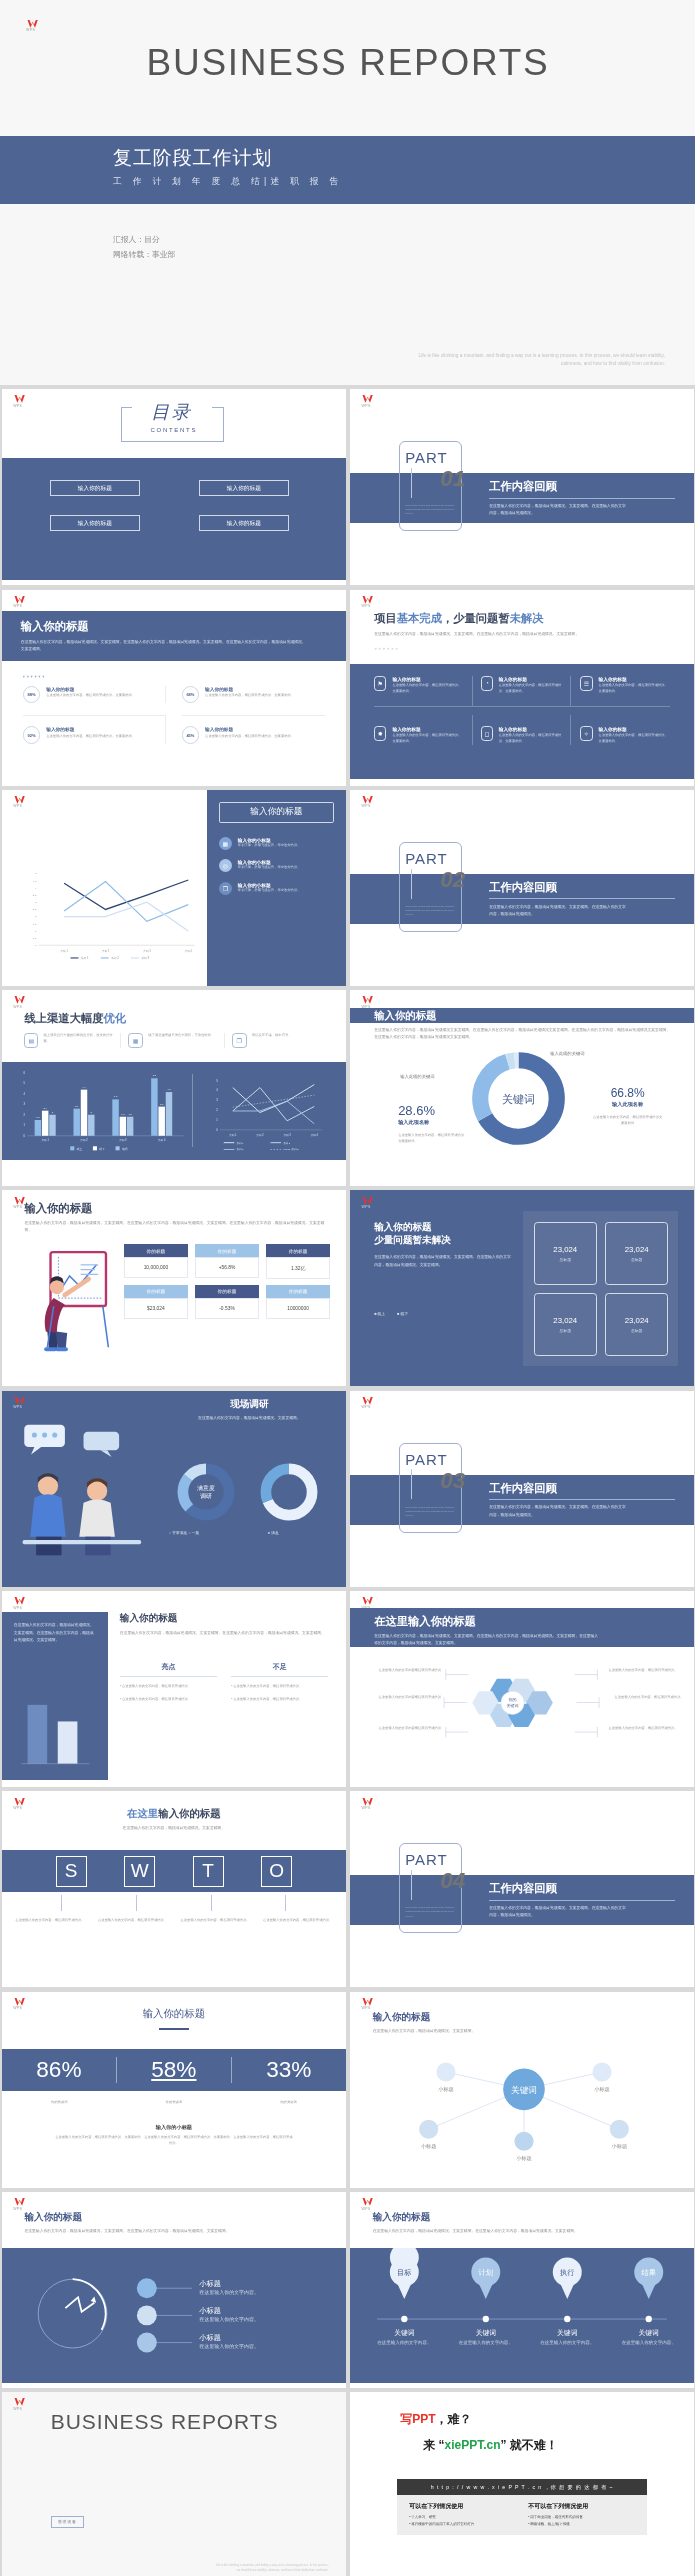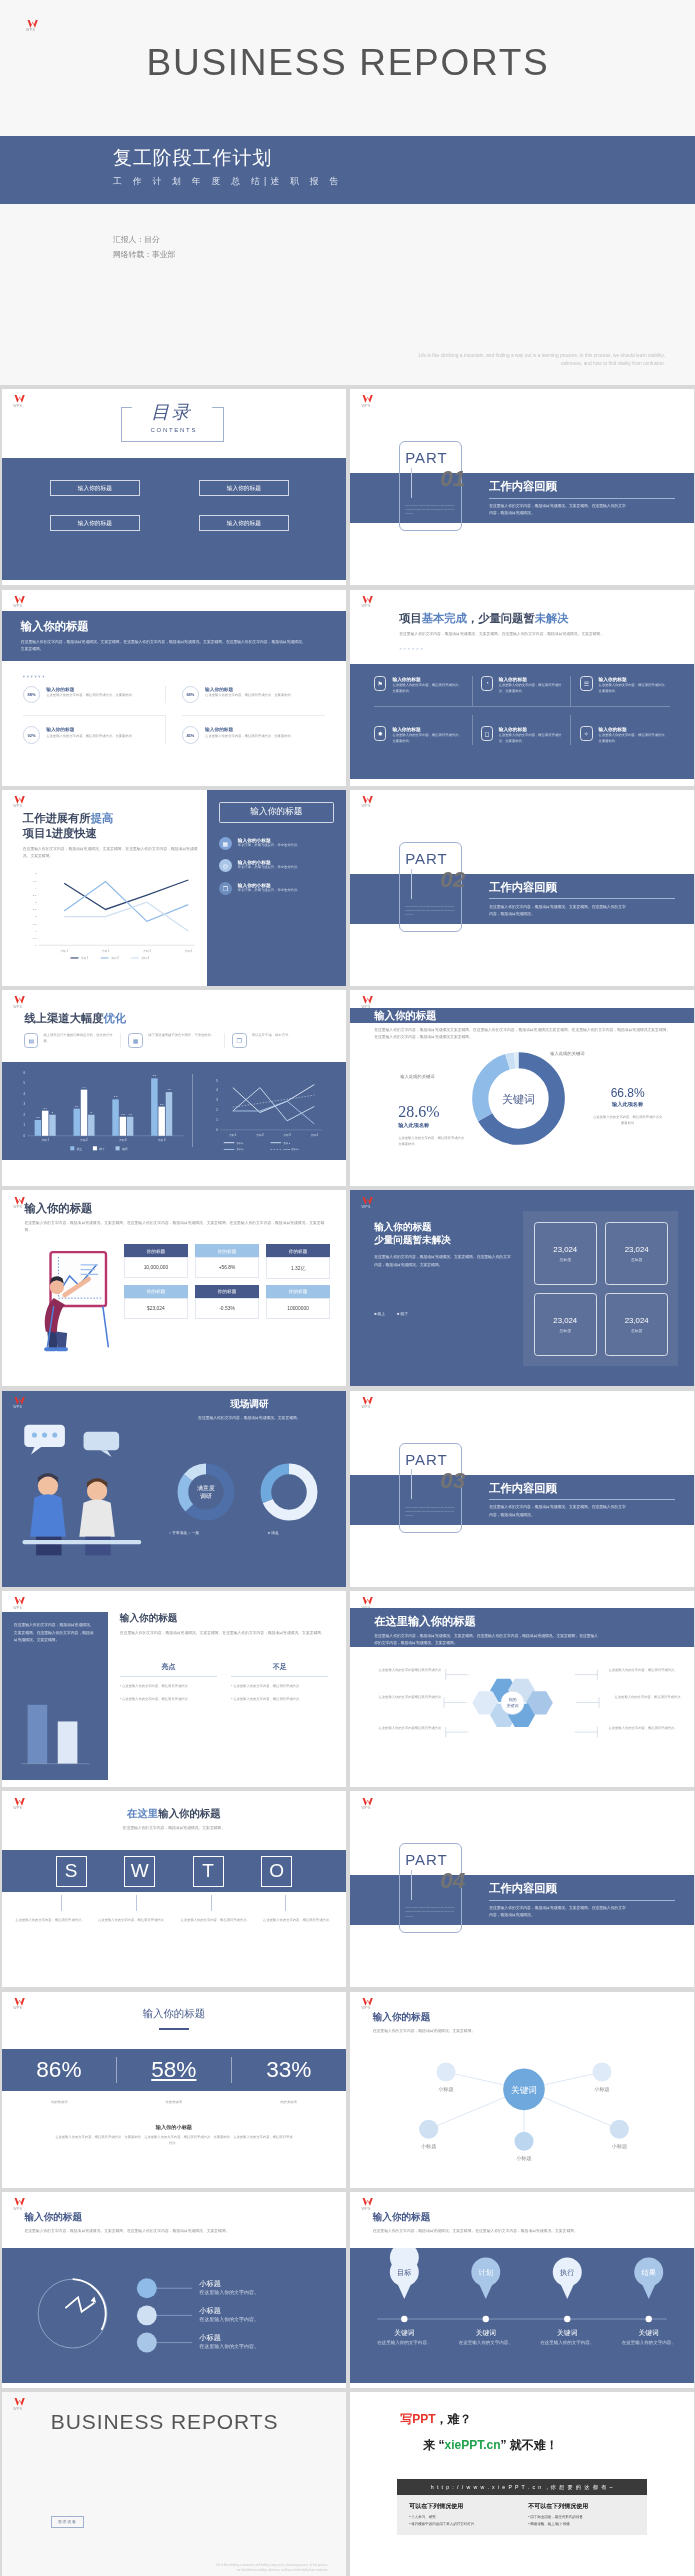--- a/index.html
+++ b/index.html
@@ -225,21 +225,21 @@
       </div>
     </div>
 
     <div class="slide">
       <div class="wps">
         <svg viewBox="0 0 40 26">
             <path d="M4 2 L11 22 L17 9 L23 22 L30 2 L25 2 L20.5 14 L17 6.5 L13.5 14 L9 2 Z" fill="#e8332a"></path>
           </svg>
         <div class="wl">WPS</div>
       </div>
-      <div style="position:absolute;left:24px;top:21px;right:11px;margin-left:25px;">
+      <div style="position:absolute;left:24px;top:21px;right:11px;">
         <div class="h1"><span>项目</span><span class="hl">基本完成</span><span>，少量问题暂</span><span class="hl">未解决</span></div>
         <div class="body-txt" style="margin-top:5.2px;">在这里输入你的文字内容，概括项目完成情况。文案要精简。在这里输入你的文字内容，概括项目完成情况。文案要精简。</div>
         <div style="margin-top:7.8px;color:#9fb0d0;font-size:4.3px;letter-spacing:1.7px;">&gt;&gt;&gt;&gt;&gt;&gt;</div>
       </div>
       <div class="navy" style="position:absolute;left:0;right:0;top:74px;bottom:7px;padding:12px 24px;">
         <div style="display:grid;grid-template-columns:1fr 1fr 1fr;gap:8.7px 0;">
           <div class="flexr" style="gap:6px;border-right:0.9px solid rgba(255,255,255,.25);padding-right:8.7px;border-bottom:0.9px solid rgba(255,255,255,.25);padding-bottom:10.4px;">
             <div class="rrw">
                 <span style="color:#fff;font-size:6px;">⚑</span>
               </div>
@@ -296,25 +296,20 @@
         </div>
       </div>
     </div>
 
     <div class="slide">
       <div class="wps">
         <svg viewBox="0 0 40 26">
             <path d="M4 2 L11 22 L17 9 L23 22 L30 2 L25 2 L20.5 14 L17 6.5 L13.5 14 L9 2 Z" fill="#e8332a"></path>
           </svg>
         <div class="wl">WPS</div>
-      </div>
-      <div style="position:absolute;left:21px;top:21px;width:178px;">
-        <div class="h1"><span>工作进展有所</span><span class="hl">提高</span></div>
-        <div class="h1">项目1进度快速</div>
-        <div class="body-txt" style="margin-top:5.2px;">在这里输入你的文字内容，概括项目完成情况。文案要精简。在这里输入你的文字内容，概括项目完成情况。文案要精简。</div>
       </div>
 
       <svg viewBox="0 0 230 120" style="position:absolute;left:15.7px;top:77px;width:183px;height:96px;font-size:5px">
         <g stroke="#bbb" stroke-width=".5">
             <line x1="26" y1="98" x2="222" y2="98"></line>
           </g>
         <g font-size="3.2" fill="#999" text-anchor="end">
           <text x="23" y="99">0</text>
             <text x="23" y="90">0.5</text>
             <text x="23" y="81">1</text>
@@ -533,21 +528,21 @@
         <circle cx="70" cy="70" r="31" fill="#fff"></circle>
         <text x="70" y="76" font-size="15" fill="#46598a" text-anchor="middle">关键词</text>
       </svg>
       <div style="position:absolute;left:200px;top:61px;">
         <div style="font-size:4.3px;color:#777;">输入此项的关键词</div>
       </div>
       <div style="position:absolute;left:50px;top:84px;">
         <div style="font-size:4.3px;color:#777;">输入此项的关键词</div>
       </div>
       <div style="position:absolute;left:48px;top:113px;width:66px;">
-        <div style="font-size:16px;color:#3a5487;font-family:Liberation Serif, serif;">28.6%</div>
+        <div style="font-size:13px;color:#3a5487;">28.6%</div>
         <div style="font-size:5.2px;color:#3a5487;font-weight:700;margin-top:0.9px;">输入此项名称</div>
         <div class="tiny" style="margin-top:7px;">在这里输入你的文字内容，概括项目完成情况文案要精简。</div>
       </div>
       <div style="position:absolute;left:242px;top:96px;width:71px;text-align:center;">
         <div style="font-size:12px;color:#3a5487;">66.8%</div>
         <div style="font-size:5.2px;color:#3a5487;font-weight:700;margin-top:0.9px;">输入此项名称</div>
         <div class="tiny" style="margin-top:7px;">在这里输入你的文字内容，概括项目完成情况文案要精简</div>
       </div>
     </div>
 

